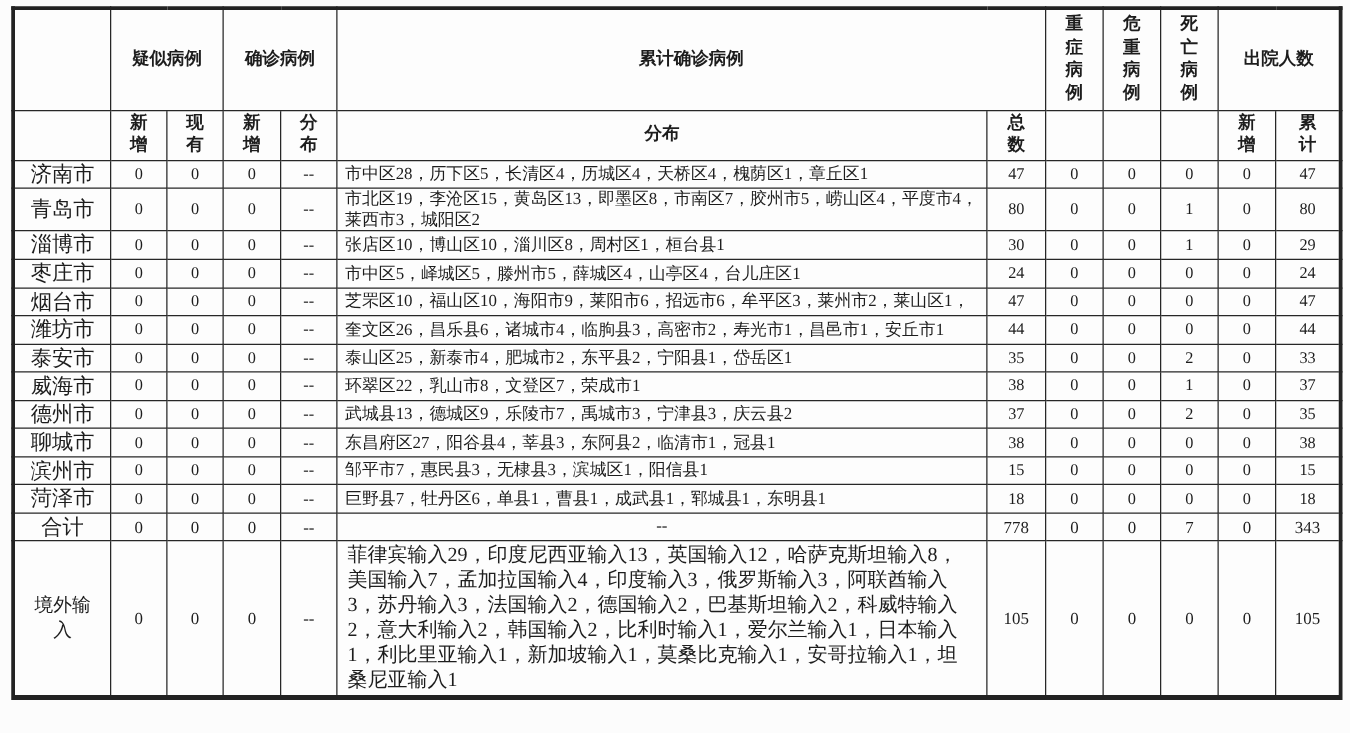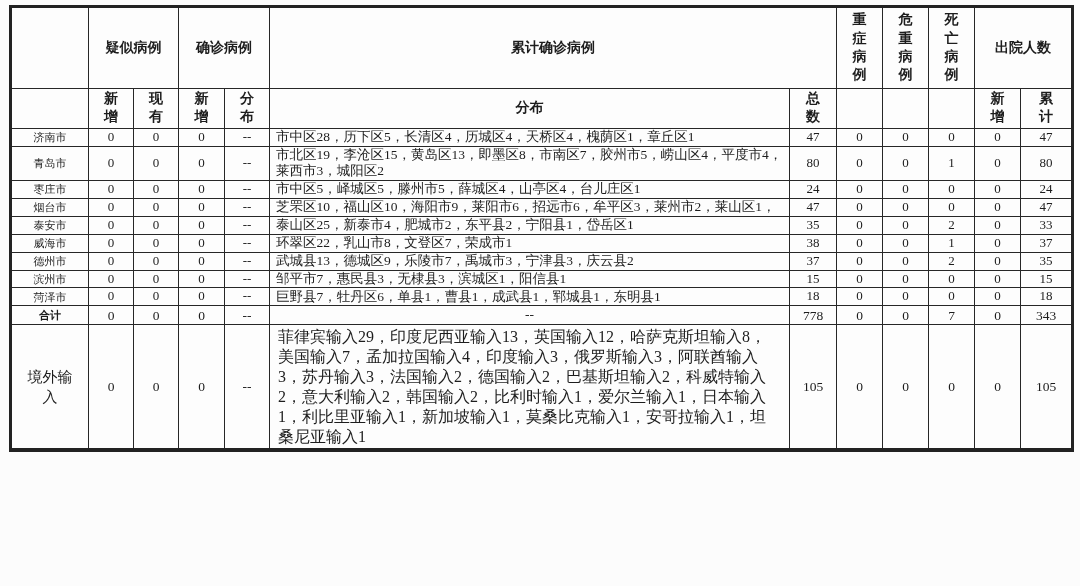--- a/index.html
+++ b/index.html
@@ -25,24 +25,24 @@
     font-size:13px; line-height:1.15;
   }
   th { font-weight:bold; font-size:14px; padding:1px 2px;margin-top:28px; }
   thead tr.h1 th { height:82px; }
   thead tr.h2 th { height:36px; }
   .stack {
     display:inline-block; width:1.1em;
     word-break:break-all; line-height:1.32;
     vertical-align:middle; white-space:normal;
   }
-  td.city { font-size:11px; padding:1px 2px; }
+  td.city { font-size:17px; padding:1px 2px; }
   td.dist { text-align:left; font-size:13.5px; padding:0 6px; line-height:1.22; }
   tr.row-total td { height:19px; }
-  tr.row-total td.city { font-weight:bold; }
+  tr.row-total td.city { font-weight:normal; }
   tr.row-import td { height:114px; }
   tr.row-import td.city { font-size:15px; padding:2px 12px; line-height:1.35; }
   tr.row-import td.dist { font-size:16px; line-height:1.24; padding:2px 8px; }
   tr.row-import td.num, tr.row-total td.num { font-size:13.5px; }
   td.num { font-size:13px; }
 </style>
 </head>
 <body>
 
 <div class="page">
@@ -110,20 +110,34 @@
           <td class="num">--</td>
           <td class="dist">市北区19，李沧区15，黄岛区13，即墨区8，市南区7，胶州市5，崂山区4，平度市4，莱西市3，城阳区2</td>
           <td class="num">80</td>
           <td class="num">0</td>
           <td class="num">0</td>
           <td class="num">1</td>
           <td class="num">0</td>
           <td class="num">80</td>
         </tr>
         <tr>
+          <td class="city">淄博市</td>
+          <td class="num">0</td>
+          <td class="num">0</td>
+          <td class="num">0</td>
+          <td class="num">--</td>
+          <td class="dist">张店区10，博山区10，淄川区8，周村区1，桓台县1</td>
+          <td class="num">30</td>
+          <td class="num">0</td>
+          <td class="num">0</td>
+          <td class="num">1</td>
+          <td class="num">0</td>
+          <td class="num">29</td>
+        </tr>
+        <tr>
           <td class="city">枣庄市</td>
           <td class="num">0</td>
           <td class="num">0</td>
           <td class="num">0</td>
           <td class="num">--</td>
           <td class="dist">市中区5，峄城区5，滕州市5，薛城区4，山亭区4，台儿庄区1</td>
           <td class="num">24</td>
           <td class="num">0</td>
           <td class="num">0</td>
           <td class="num">0</td>
@@ -138,20 +152,34 @@
           <td class="num">--</td>
           <td class="dist">芝罘区10，福山区10，海阳市9，莱阳市6，招远市6，牟平区3，莱州市2，莱山区1，</td>
           <td class="num">47</td>
           <td class="num">0</td>
           <td class="num">0</td>
           <td class="num">0</td>
           <td class="num">0</td>
           <td class="num">47</td>
         </tr>
         <tr>
+          <td class="city">潍坊市</td>
+          <td class="num">0</td>
+          <td class="num">0</td>
+          <td class="num">0</td>
+          <td class="num">--</td>
+          <td class="dist">奎文区26，昌乐县6，诸城市4，临朐县3，高密市2，寿光市1，昌邑市1，安丘市1</td>
+          <td class="num">44</td>
+          <td class="num">0</td>
+          <td class="num">0</td>
+          <td class="num">0</td>
+          <td class="num">0</td>
+          <td class="num">44</td>
+        </tr>
+        <tr>
           <td class="city">泰安市</td>
           <td class="num">0</td>
           <td class="num">0</td>
           <td class="num">0</td>
           <td class="num">--</td>
           <td class="dist">泰山区25，新泰市4，肥城市2，东平县2，宁阳县1，岱岳区1</td>
           <td class="num">35</td>
           <td class="num">0</td>
           <td class="num">0</td>
           <td class="num">2</td>
@@ -178,20 +206,34 @@
           <td class="num">0</td>
           <td class="num">0</td>
           <td class="num">--</td>
           <td class="dist">武城县13，德城区9，乐陵市7，禹城市3，宁津县3，庆云县2</td>
           <td class="num">37</td>
           <td class="num">0</td>
           <td class="num">0</td>
           <td class="num">2</td>
           <td class="num">0</td>
           <td class="num">35</td>
+        </tr>
+        <tr>
+          <td class="city">聊城市</td>
+          <td class="num">0</td>
+          <td class="num">0</td>
+          <td class="num">0</td>
+          <td class="num">--</td>
+          <td class="dist">东昌府区27，阳谷县4，莘县3，东阿县2，临清市1，冠县1</td>
+          <td class="num">38</td>
+          <td class="num">0</td>
+          <td class="num">0</td>
+          <td class="num">0</td>
+          <td class="num">0</td>
+          <td class="num">38</td>
         </tr>
         <tr>
           <td class="city">滨州市</td>
           <td class="num">0</td>
           <td class="num">0</td>
           <td class="num">0</td>
           <td class="num">--</td>
           <td class="dist">邹平市7，惠民县3，无棣县3，滨城区1，阳信县1</td>
           <td class="num">15</td>
           <td class="num">0</td>

